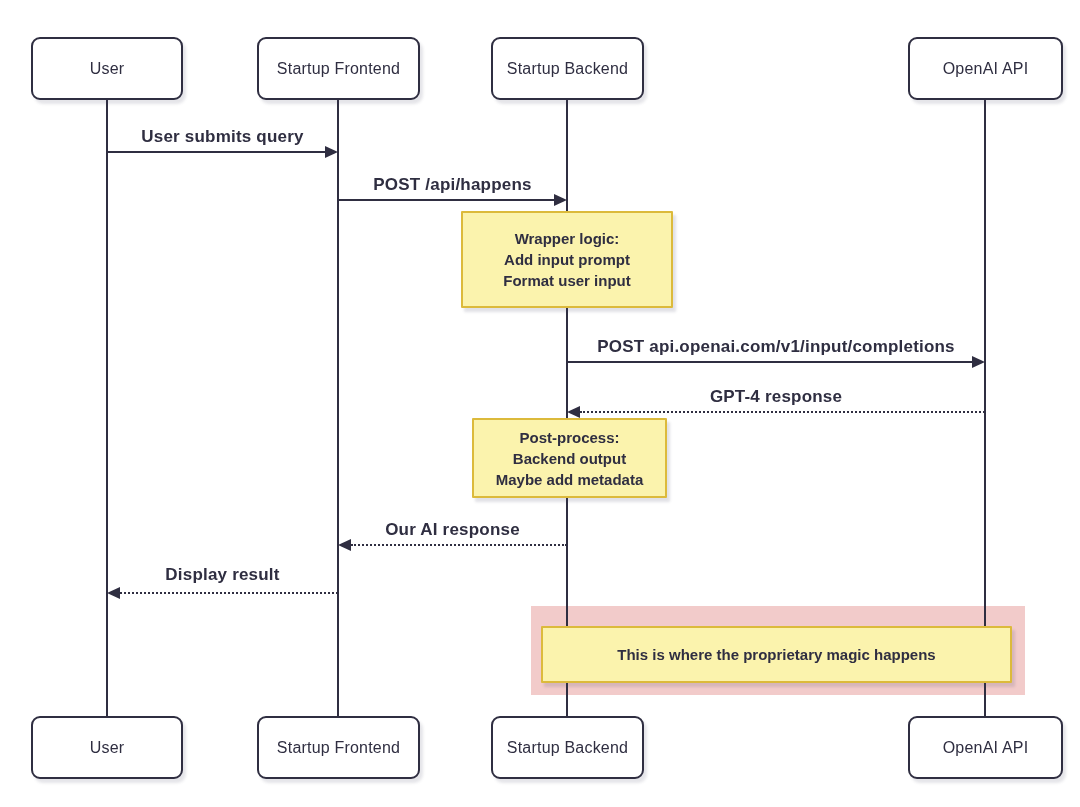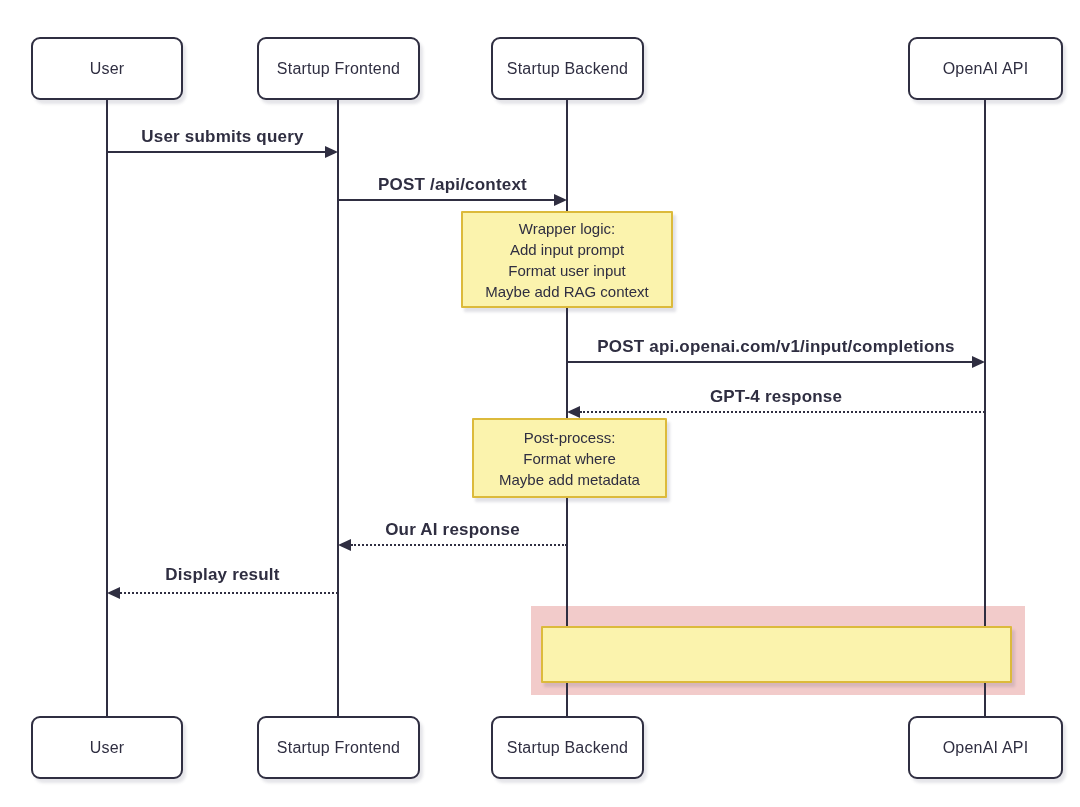--- a/index.html
+++ b/index.html
@@ -47,21 +47,21 @@
     border-left:13px solid var(--line);
   }
   .arrow-head.left{
     border-top:6px solid transparent;border-bottom:6px solid transparent;
     border-right:13px solid var(--line);
   }
   .note{
     position:absolute;box-sizing:border-box;
     background:var(--note-fill);border:2px solid var(--note-border);
     display:flex;flex-direction:column;align-items:center;justify-content:center;
-    font-size:15px;font-weight:400;text-align:center;line-height:21px;
+    font-size:15px;font-weight:700;text-align:center;line-height:21px;
     box-shadow:3px 4px 3px rgba(70,70,100,.16);
     z-index:4;border-radius:1px;
   }
 </style>
 </head>
 <body>
 
 <div class="canvas">
 
   <div class="highlight"></div>
@@ -94,49 +94,49 @@
     <span>Startup Backend</span>
   </div>
   <div class="actor" style="left:908px;top:716px;width:155px">
     <span>OpenAI API</span>
   </div>
 
   <div class="msg-label" style="left:107px;top:127px;width:231px">User submits query</div>
   <div class="msg-line solid" style="left:107px;top:151px;width:219px"></div>
   <div class="arrow-head right" style="left:325px;top:146px"></div>
 
-  <div class="msg-label" style="left:338px;top:175px;width:229px">POST /api/context</div>
+  <div class="msg-label" style="left:338px;top:175px;width:229px">POST /api/happens</div>
   <div class="msg-line solid" style="left:338px;top:199px;width:217px"></div>
   <div class="arrow-head right" style="left:554px;top:194px"></div>
 
   <div class="note" style="left:461px;top:211px;width:212px;height:97px">
     <div>Wrapper logic:</div>
     <div>Add input prompt</div>
     <div>Format user input</div>
-    <div>Maybe add RAG context</div>
   </div>
 
   <div class="msg-label" style="left:567px;top:337px;width:418px">POST api.openai.com/v1/input/completions</div>
   <div class="msg-line solid" style="left:567px;top:361px;width:406px"></div>
   <div class="arrow-head right" style="left:972px;top:356px"></div>
 
   <div class="msg-label" style="left:567px;top:387px;width:418px">GPT-4 response</div>
   <div class="msg-line dotted" style="left:580px;top:411px;width:405px"></div>
   <div class="arrow-head left" style="left:567px;top:406px"></div>
 
   <div class="note" style="left:472px;top:418px;width:195px;height:80px">
     <div>Post-process:</div>
-    <div>Format where</div>
+    <div>Backend output</div>
     <div>Maybe add metadata</div>
   </div>
 
   <div class="msg-label" style="left:338px;top:520px;width:229px">Our AI response</div>
   <div class="msg-line dotted" style="left:351px;top:544px;width:216px"></div>
   <div class="arrow-head left" style="left:338px;top:539px"></div>
 
   <div class="msg-label" style="left:107px;top:565px;width:231px">Display result</div>
   <div class="msg-line dotted" style="left:120px;top:592px;width:218px"></div>
   <div class="arrow-head left" style="left:107px;top:587px"></div>
 
   <div class="note" style="left:541px;top:626px;width:471px;height:57px;line-height:22px">
+    <div>This is where the proprietary magic happens</div>
   </div>
 
 </div>
 
 </body></html>

